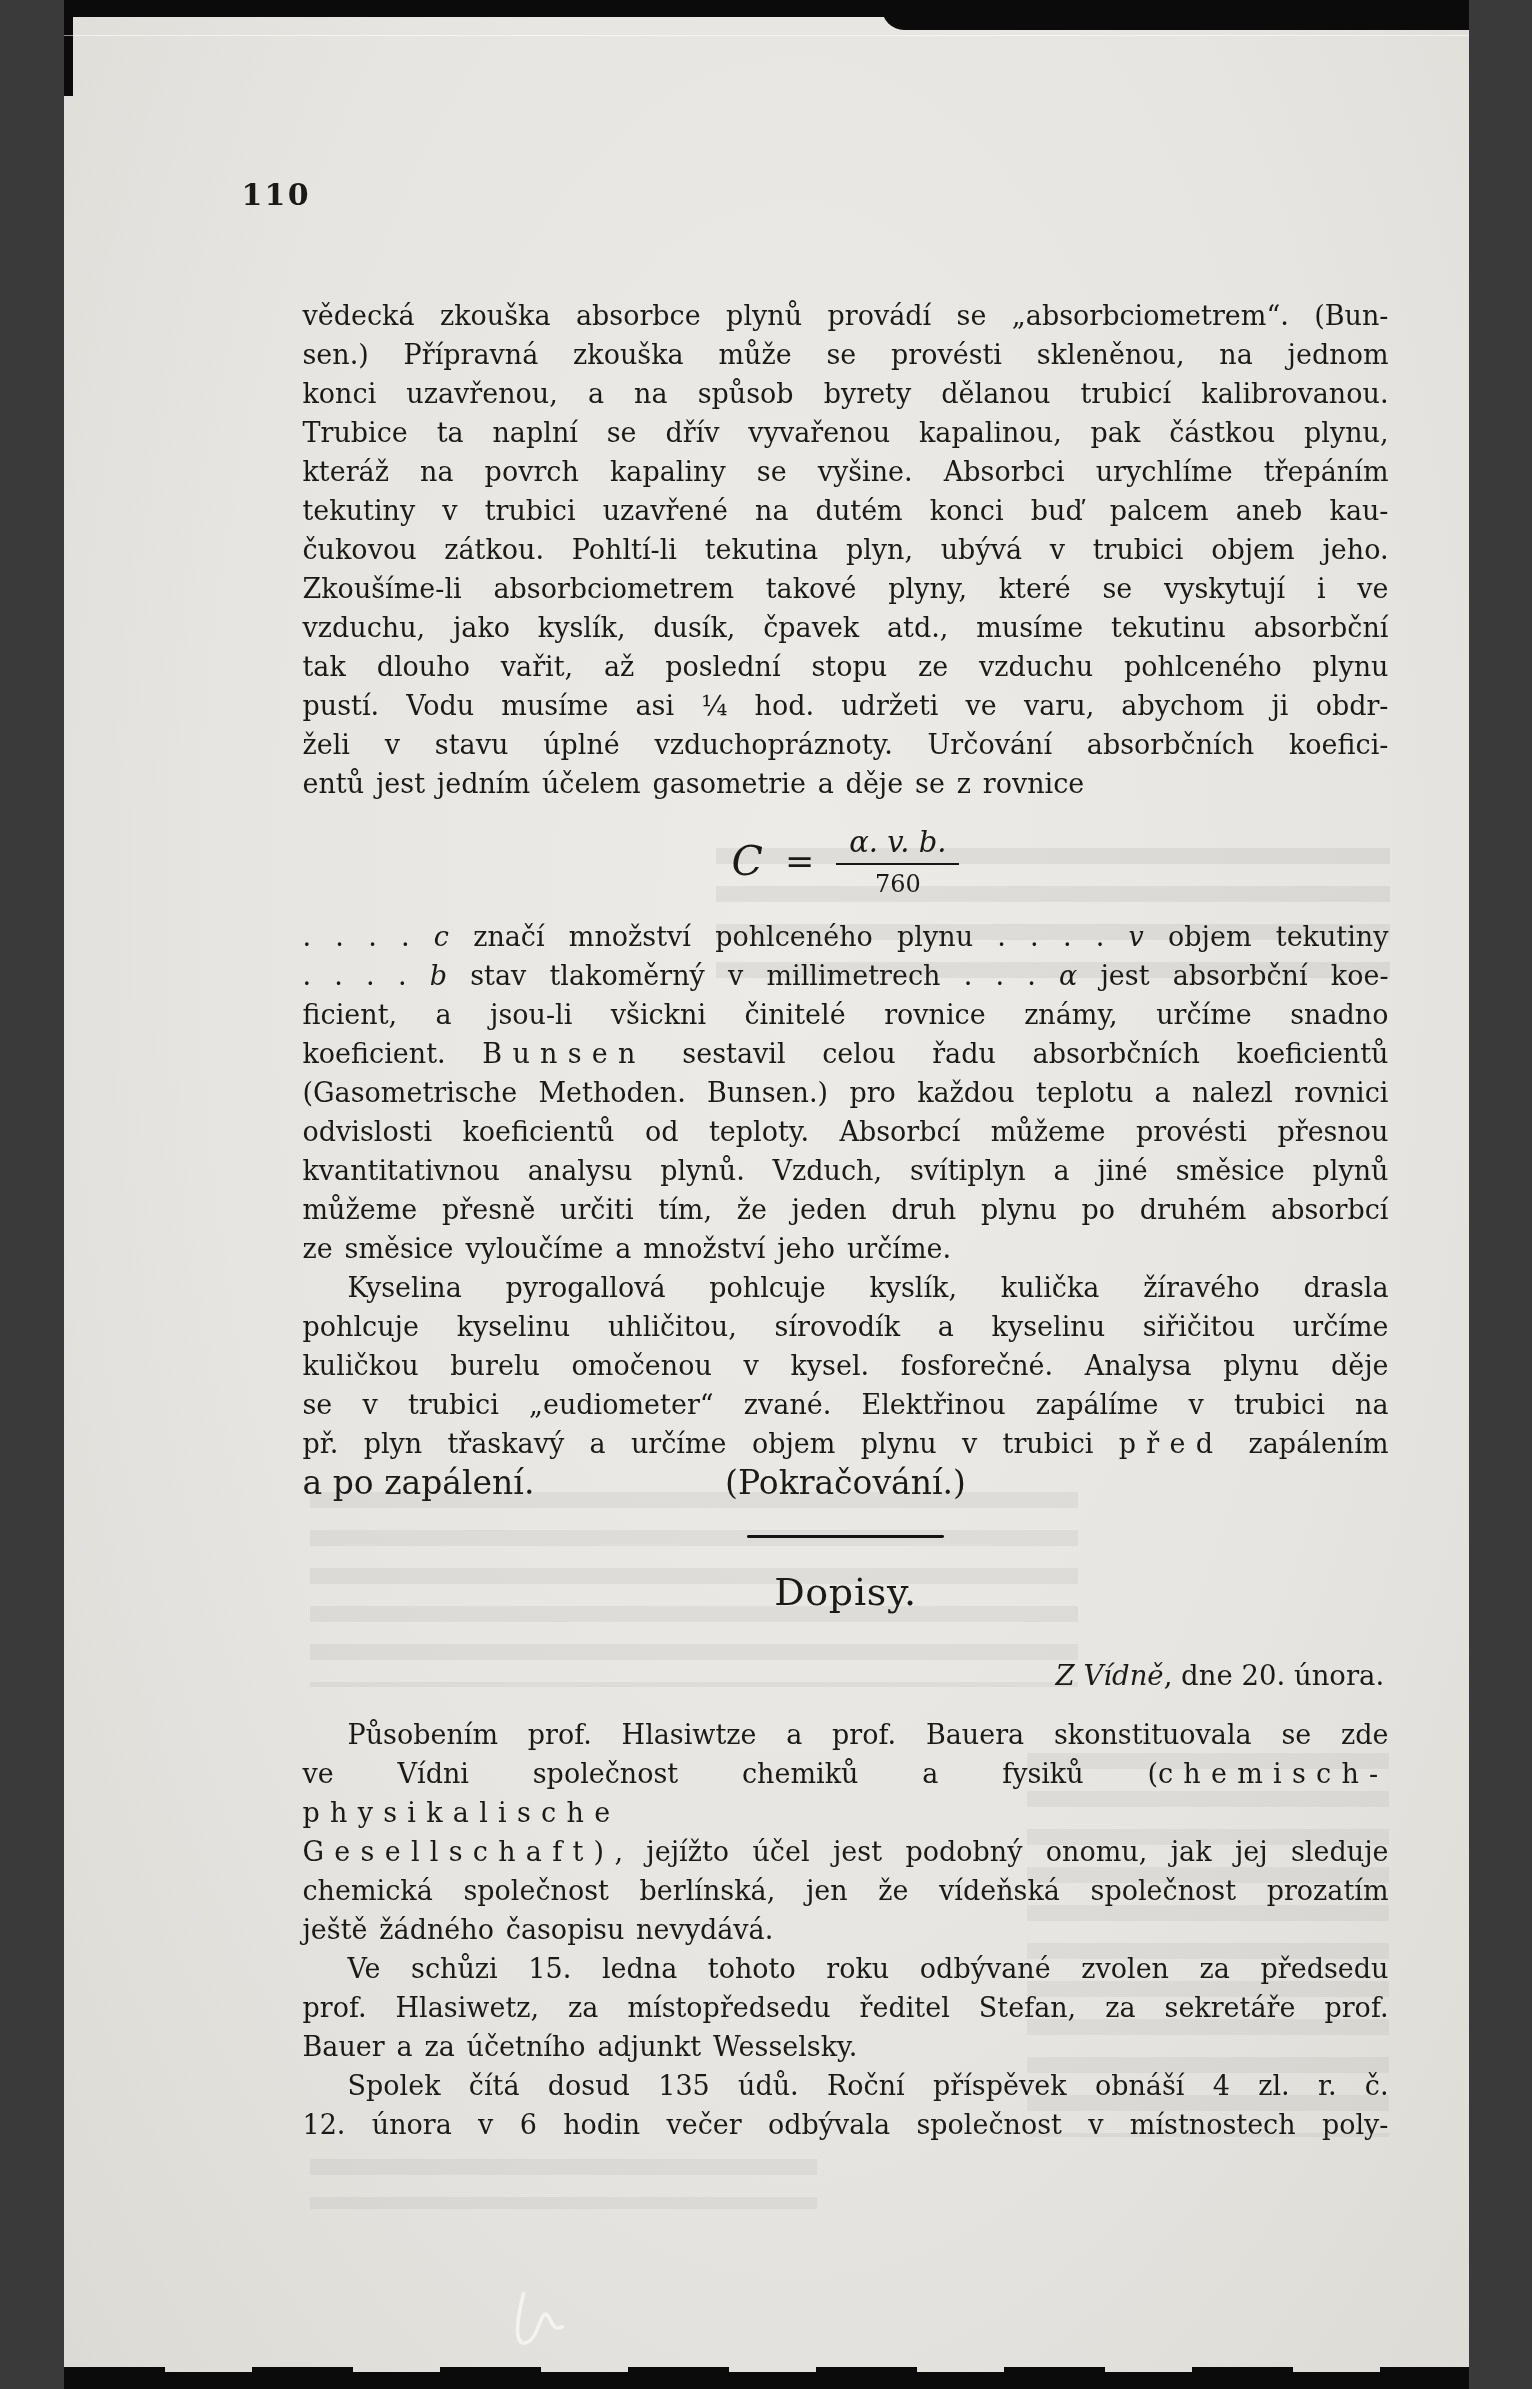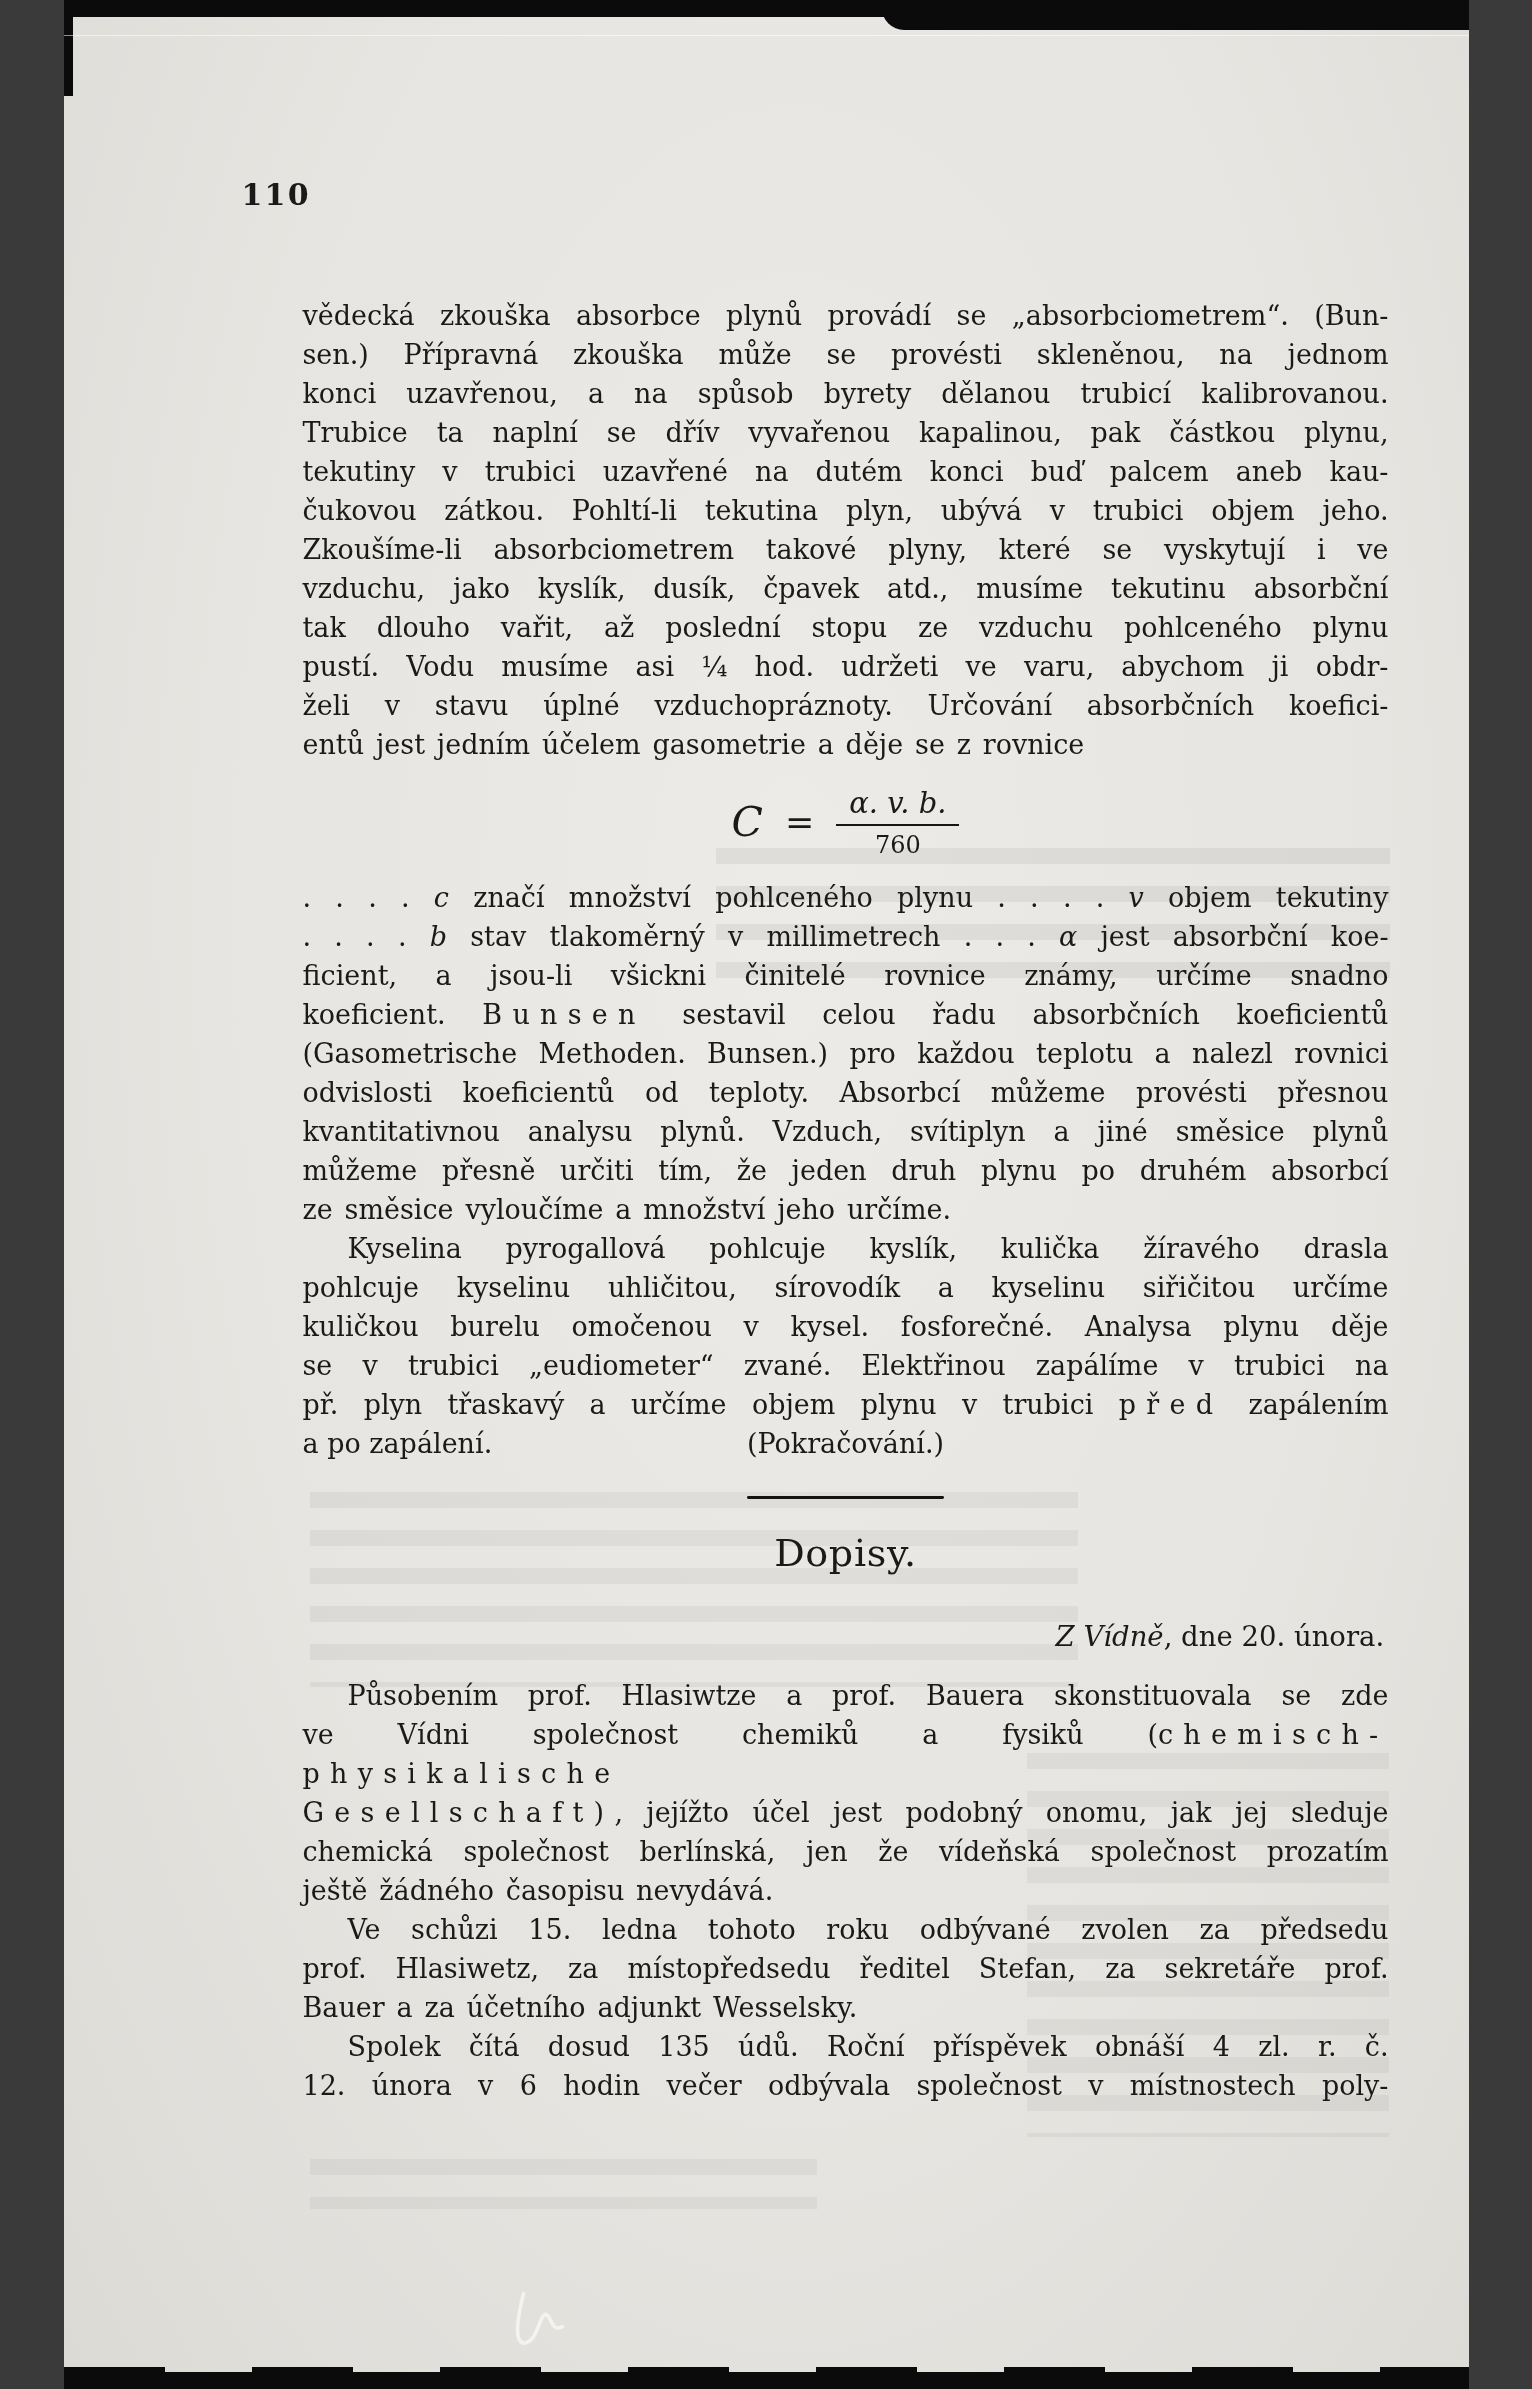--- a/index.html
+++ b/index.html
@@ -44,21 +44,21 @@
   .seg-i { font-style:italic; }
   .seg-sp { letter-spacing:0.38em; }
 
   .formula { display:flex; justify-content:center; align-items:center; gap:22px; margin:22px 0 19px 0; }
   .formula .lhs { font-style:italic; font-size:41px; }
   .formula .eq { font-size:35px; }
   .frac { display:inline-block; text-align:center; }
   .frac .num { font-style:italic; font-size:29px; padding:0 13px 4.3px 13px; display:block; }
   .frac .den { font-size:24px; border-top:2.2px solid #161616; padding-top:4.3px; display:block; }
 
-  .cont-row { position:relative; font-size:27px; line-height:39px; }
+  .cont-row { position:relative; font-size:33px; line-height:39px; }
   .cont-center { position:absolute; left:0; right:0; text-align:center; }
 
   .divider { width:197px; height:3.6px; background:#141414; margin:33px auto 0 auto; border-radius:1.4px; }
 
   .letters-heading { text-align:center; font-weight:normal; font-size:38px; line-height:43px; margin-top:33px; letter-spacing:0.7px; }
   .dateline { text-align:right; font-size:27.5px; line-height:39px; margin-top:42px; padding-right:4.3px; }
   .dateline .seg-i { font-style:italic; }
   .letters-body { margin-top:20px; }
 
   .scratch { position:absolute; left:448px; top:2289px; }
@@ -82,20 +82,21 @@
 
   <div class="pagenum">110</div>
 
   <div class="content">
 
     <div>
         <div class="tline">vědecká zkouška absorbce plynů provádí se „absorbciometrem“. (Bun-</div>
         <div class="tline">sen.) Přípravná zkouška může se provésti skleněnou, na jednom</div>
         <div class="tline">konci uzavřenou, a na spůsob byrety dělanou trubicí kalibrovanou.</div>
         <div class="tline">Trubice ta naplní se dřív vyvařenou kapalinou, pak částkou plynu,</div>
+        <div class="tline">kteráž na povrch kapaliny se vyšine. Absorbci urychlíme třepáním</div>
         <div class="tline">tekutiny v trubici uzavřené na dutém konci buď palcem aneb kau-</div>
         <div class="tline">čukovou zátkou. Pohltí-li tekutina plyn, ubývá v trubici objem jeho.</div>
         <div class="tline">Zkoušíme-li absorbciometrem takové plyny, které se vyskytují i ve</div>
         <div class="tline">vzduchu, jako kyslík, dusík, čpavek atd., musíme tekutinu absorbční</div>
         <div class="tline">tak dlouho vařit, až poslední stopu ze vzduchu pohlceného plynu</div>
         <div class="tline">pustí. Vodu musíme asi ¼ hod. udržeti ve varu, abychom ji obdr-</div>
         <div class="tline">želi v stavu úplné vzduchopráznoty.  Určování absorbčních koefici-</div>
         <div class="tline last">entů jest jedním účelem gasometrie a děje se z rovnice</div>
       </div>
 

